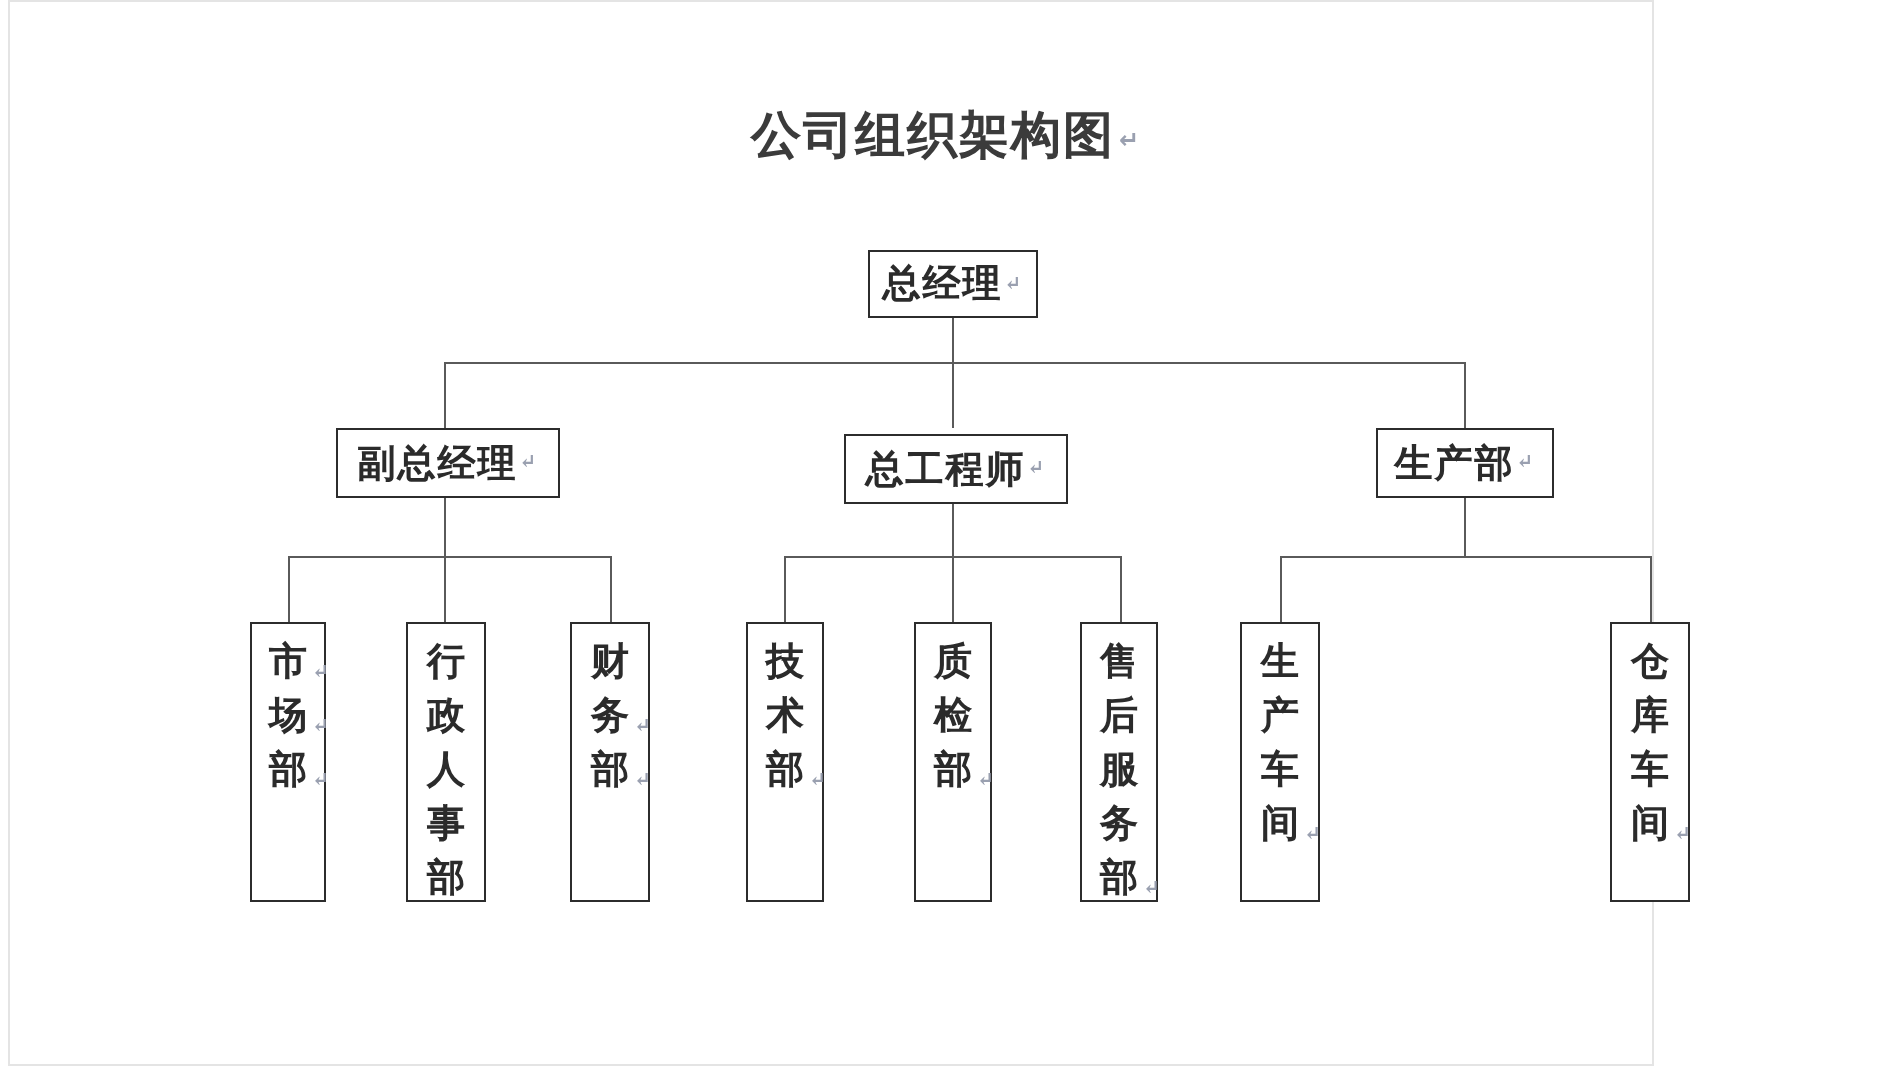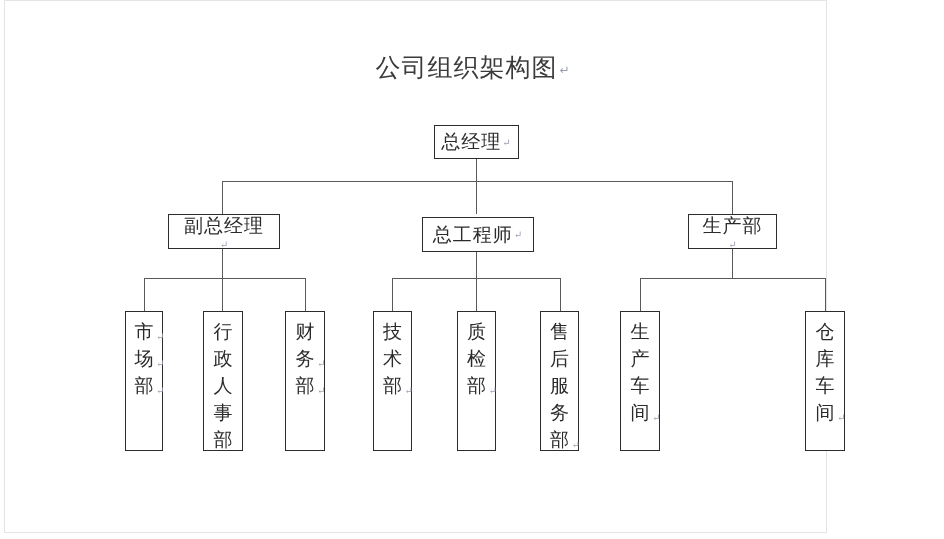--- a/index.html
+++ b/index.html
@@ -16,20 +16,21 @@
 
   #page {
     position: absolute;
     left: 4px;
     top: 0px;
     width: 823px;
     height: 533px;
     background: #ffffff;
     border: 1px solid #e4e4e4;
     box-sizing: border-box;
+    font-weight: bold;
   }
 
   #canvas {
     position: absolute;
     left: 0;
     top: 0;
     width: 936px;
     height: 533px;
   }
 
@@ -141,31 +142,31 @@
     <div class="line v" style="left:727px; top:248px; height:29px;"></div>
     <div class="line h" style="left:635px; top:277px; width:185px;"></div>
     <div class="line v" style="left:635px; top:277px; height:33px;"></div>
     <div class="line v" style="left:820px; top:277px; height:33px;"></div>
 
     <div class="node horiz" style="left:429px; top:124px; width:85px; height:34px;">
       <span>总经理</span>
         <span class="mark">↵</span>
     </div>
 
-    <div class="node horiz" style="left:163px; top:213px; width:112px; height:35px;flex-direction:column;">
+    <div class="node horiz" style="left:163px; top:213px; width:112px; height:35px;">
       <span>副总经理</span>
         <span class="mark">↵</span>
     </div>
 
     <div class="node horiz" style="left:417px; top:216px; width:112px; height:35px;">
       <span>总工程师</span>
         <span class="mark">↵</span>
     </div>
 
-    <div class="node horiz" style="left:683px; top:213px; width:89px; height:35px;flex-direction:column;">
+    <div class="node horiz" style="left:683px; top:213px; width:89px; height:35px;">
       <span>生产部</span>
         <span class="mark">↵</span>
     </div>
 
     <div class="node vert" style="left:120px; top:310px; width:38px; height:140px;">
       <span class="ch"><span>市</span><span class="mark">↵</span></span>
       <span class="ch"><span>场</span><span class="mark">↵</span></span>
       <span class="ch"><span>部</span><span class="mark">↵</span></span>
     </div>
 

